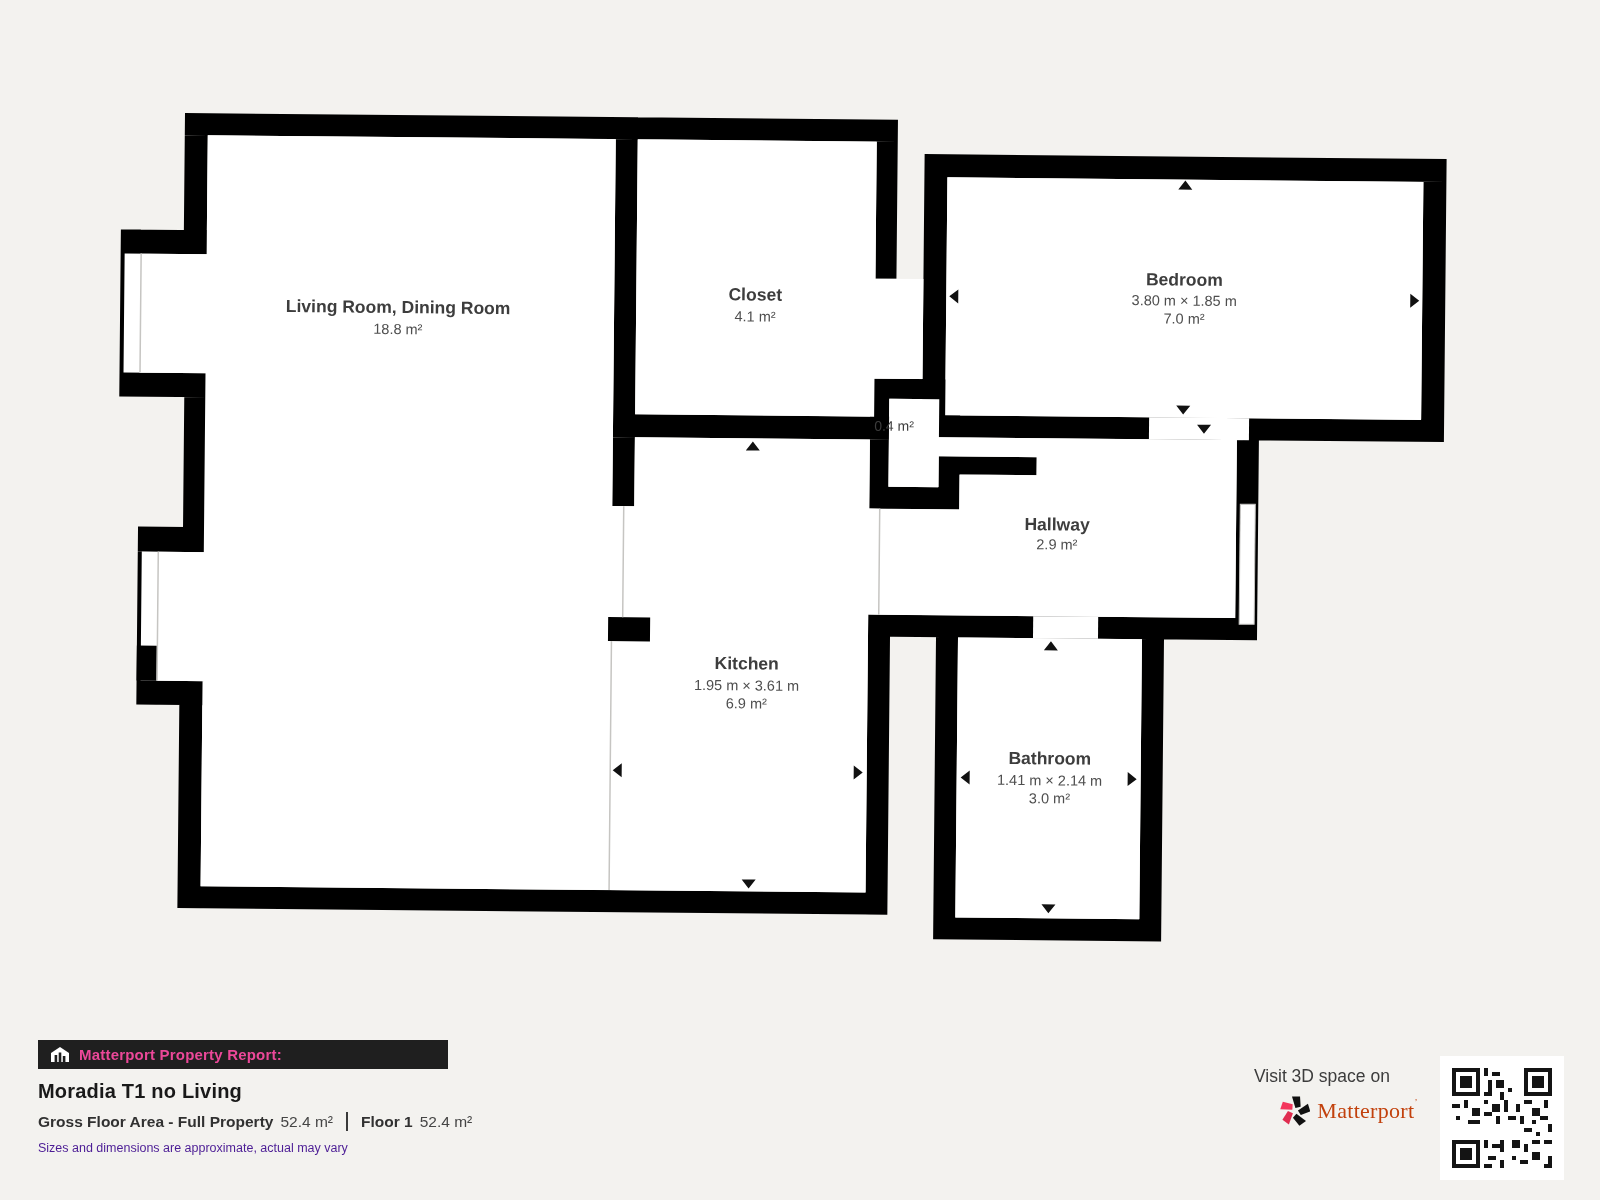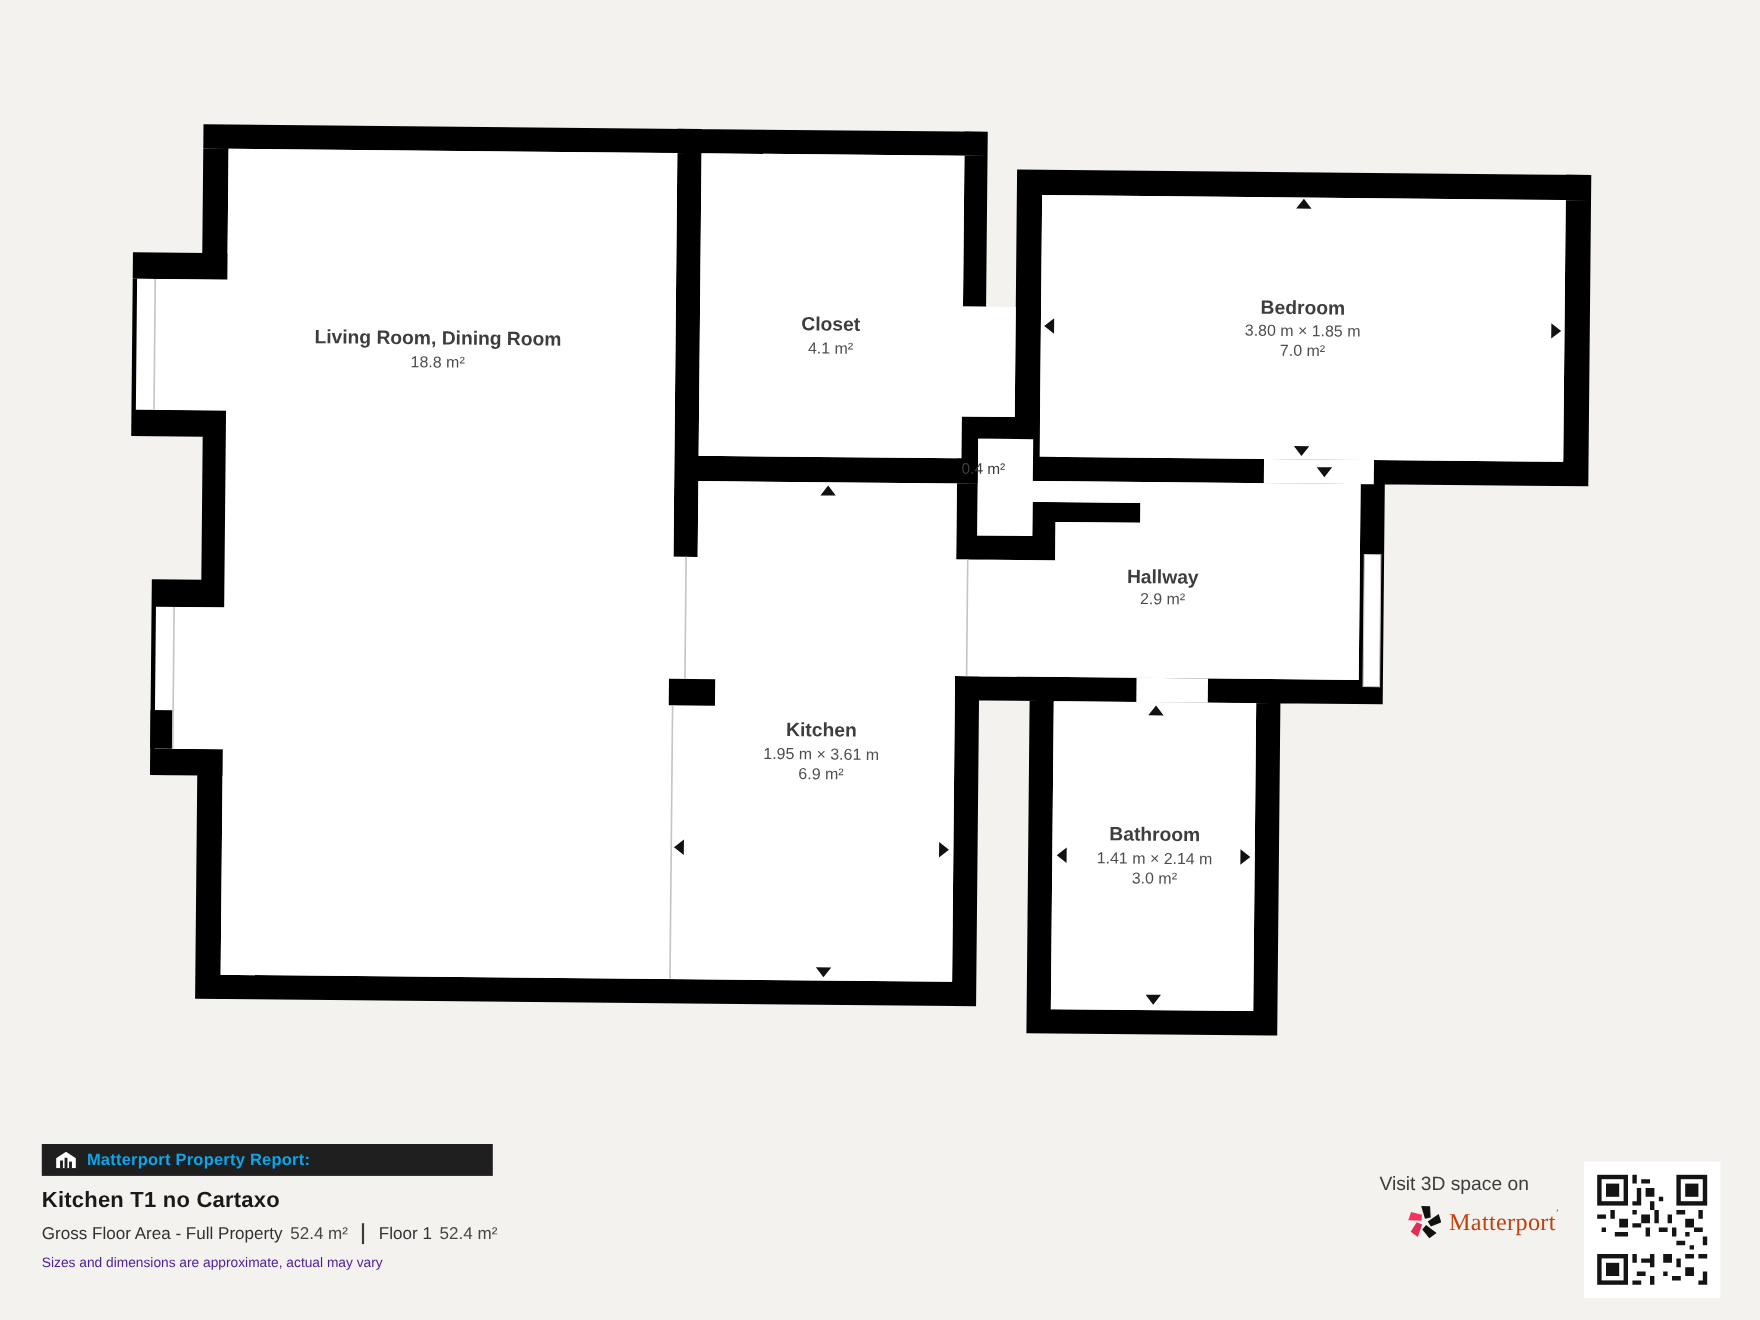--- a/index.html
+++ b/index.html
@@ -10,28 +10,28 @@
   }
   svg text{user-select:none;}
   .rname{font-family:"Liberation Sans",sans-serif;font-weight:bold;font-size:17.5px;fill:#3d3d3d;}
   .rdim{font-family:"Liberation Sans",sans-serif;font-size:14.5px;fill:#4e4e4e;}
   .rsmall{font-family:"Liberation Sans",sans-serif;font-size:14px;fill:#3d3d3d;}
 
   .report-bar{
     position:absolute;left:38px;top:1040px;width:410px;height:29px;
     background:#1f1f1f;display:flex;align-items:center;padding-left:13px;box-sizing:border-box;
   }
-  .report-bar span{color:#0ea5e9;font-size:15px;font-weight:bold;margin-left:10px;letter-spacing:.2px;}
+  .report-bar span{color:#ec4899;font-size:15px;font-weight:bold;margin-left:10px;letter-spacing:.2px;}
   .prop-title{
     position:absolute;left:38px;top:1080px;font-size:20px;font-weight:bold;color:#191919;letter-spacing:.2px;
   }
   .stats-row{
     position:absolute;left:38px;top:1112px;display:flex;align-items:center;font-size:15.5px;color:#454545;
   }
-  .stats-row .lbl{font-weight:normal;color:#313131;}
+  .stats-row .lbl{font-weight:bold;color:#313131;}
   .stats-row .val{margin-left:7px;}
   .stats-divider{width:2px;height:19px;background:#3a3a3a;margin:0 13px;}
   .disclaimer{
     position:absolute;left:38px;top:1141px;font-size:12.5px;color:#4c1d95;
   }
   .cta{
     position:absolute;left:1254px;top:1066px;width:190px;
   }
   .cta .visit{font-size:17.5px;color:#3c3c3c;margin-bottom:9px;}
   .logo-row{display:flex;align-items:center;justify-content:center;}
@@ -156,21 +156,21 @@
 <div class="report-bar">
   <svg width="18" height="15" viewBox="0 0 18 15">
     <path fill="#ffffff" d="M9 0L18 6V15H0V6Z"></path>
     <rect x="3.6" y="8" width="2.6" height="7" fill="#1f1f1f"></rect>
     <rect x="7.7" y="5.5" width="2.6" height="9.5" fill="#1f1f1f"></rect>
     <rect x="11.8" y="9" width="2.6" height="6" fill="#1f1f1f"></rect>
   </svg>
   <span>Matterport Property Report:</span>
 </div>
 
-<div class="prop-title">Kitchen T1 no Cartaxo</div>
+<div class="prop-title">Moradia T1 no Living</div>
 
 <div class="stats-row">
   <span class="lbl">Gross Floor Area - Full Property</span>
   <span class="val">52.4 m²</span>
   <span class="stats-divider"></span>
   <span class="lbl">Floor 1</span>
   <span class="val">52.4 m²</span>
 </div>
 
 <div class="disclaimer">Sizes and dimensions are approximate, actual may vary</div>

